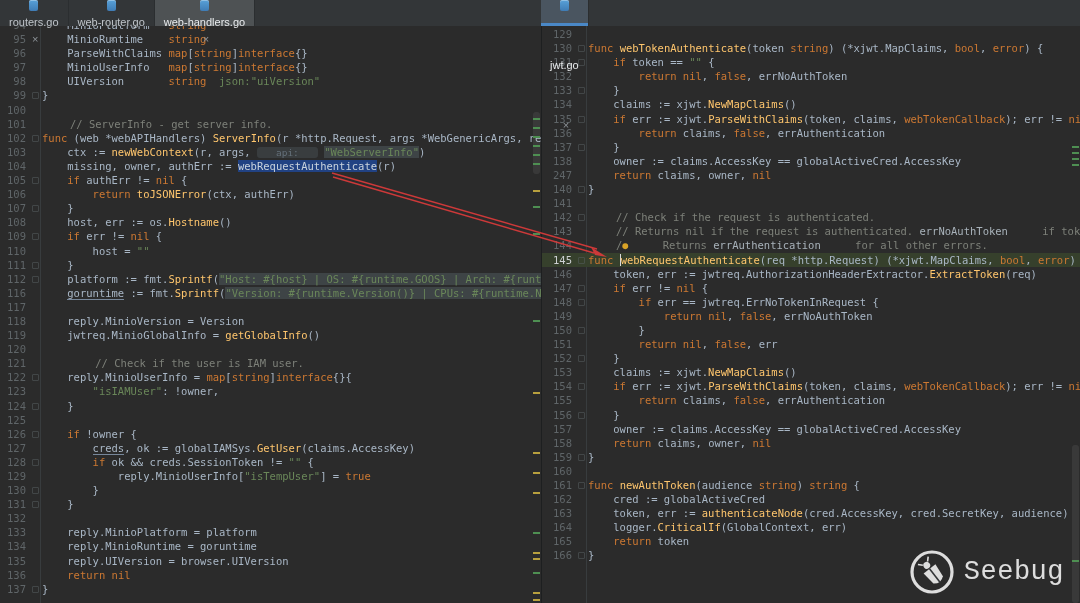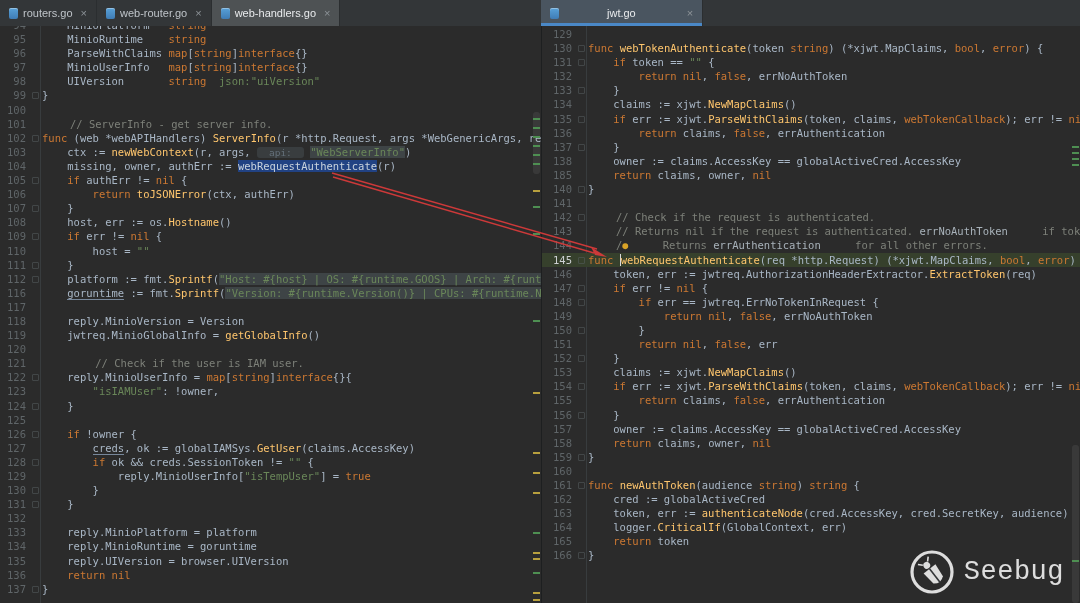--- a/index.html
+++ b/index.html
@@ -3,21 +3,21 @@
 <meta charset="utf-8">
 <style>
   html,body{margin:0;padding:0;background:#1f2123;}
   body{width:1080px;height:603px;overflow:hidden;font-family:"Liberation Sans",sans-serif;}
   .app{position:relative;width:1080px;height:603px;background:#2b2b2b;overflow:hidden;}
 
   
   .tabbar{position:absolute;top:0;height:26px;background:#333638;display:flex;align-items:stretch;z-index:20;}
   #tabbar-left{left:0;width:541px;border-right:1px solid #26282a;}
   #tabbar-right{left:541px;width:539px;}
-  .tab{display:flex;align-items:center;gap:5px;padding:0 9px;font-size:11px;color:#bfc4c9;cursor:default;border-right:1px solid #2b2e30;}
+  .tab{display:flex;align-items:center;gap:5px;padding:0 9px;font-size:11px;color:#bfc4c9;cursor:default;border-right:1px solid #2b2e30;flex-direction:column;}
   .tab.active{background:#4e5254;color:#e9ebed;}
   .tab.focus{box-shadow:inset 0 -3px 0 #4a88c7;background:#4a5560;gap:48px;}
   .tab .close{color:#8d9398;font-size:11px;margin-left:3px;}
   .goicon{width:9px;height:11px;border-radius:2px;background:linear-gradient(#58a1d8,#3f7cb5);box-shadow:inset 0 1px 0 rgba(255,255,255,.35);flex:0 0 auto;}
 
   
   .pane{position:absolute;top:26px;bottom:0;overflow:hidden;background:#2b2b2b;}
   #pane-left{left:0;width:541px;border-right:1px solid #1d1f20;}
   #pane-right{left:542px;width:538px;}
   .rows{position:absolute;left:0;right:0;}
@@ -37,21 +37,21 @@
   #pane-right .gutline{left:44px;}
 
   
   .tok-pln{color:#a9b7c6;}
   .tok-kw{color:#cc7832;}
   .tok-fn{color:#ffc66d;}
   .tok-str{color:#6a8759;}
   .tok-strf{color:#6a8759;background:#3e4446;}
   .tok-cmt{color:#7d8079;margin-left:28px;}
   .tok-cmtb{color:#a8b2ba;}
-  .tok-hint{color:#64707a;background:#393d3f;border-radius:3px;padding:0 12px;font-size:9.5px;}
+  .tok-hint{color:#64707a;background:#393d3f;border-radius:3px;padding:0 19px;font-size:9.5px;}
   .tok-sel{background:#214283;color:#c9d3dd;}
   .tok-und{color:#a9b7c6;border-bottom:1px solid #77879a;}
   .tok-cur{display:inline-block;width:0;border-left:1.5px solid #d8d8d8;height:12px;vertical-align:-2px;}
   .tok-bulb{color:#d9a327;font-size:10px;}
 
   
   .inspect{position:absolute;top:4px;display:flex;align-items:center;gap:7px;font-size:10px;color:#b4bac0;z-index:15;font-family:"Liberation Sans",sans-serif;}
   #inspect-left{right:14px;}
   #inspect-right{right:10px;}
   .insp-item{display:flex;align-items:center;gap:2px;}
@@ -159,21 +159,21 @@
         <div class="row"><span class="gut">129</span><span class="mark"></span><span class="code"></span></div>
         <div class="row"><span class="gut">130</span><span class="mark fold"></span><span class="code"><span class="tok-kw">func</span><span class="tok-pln"> </span><span class="tok-fn">webTokenAuthenticate</span><span class="tok-pln">(token </span><span class="tok-kw">string</span><span class="tok-pln">) (*xjwt.MapClaims, </span><span class="tok-kw">bool</span><span class="tok-pln">, </span><span class="tok-kw">error</span><span class="tok-pln">) {</span></span></div>
         <div class="row"><span class="gut">131</span><span class="mark fold"></span><span class="code"><span class="tok-pln">    </span><span class="tok-kw">if</span><span class="tok-pln"> token == </span><span class="tok-str">""</span><span class="tok-pln"> {</span></span></div>
         <div class="row"><span class="gut">132</span><span class="mark"></span><span class="code"><span class="tok-pln">        </span><span class="tok-kw">return</span><span class="tok-pln"> </span><span class="tok-kw">nil</span><span class="tok-pln">, </span><span class="tok-kw">false</span><span class="tok-pln">, errNoAuthToken</span></span></div>
         <div class="row"><span class="gut">133</span><span class="mark fold"></span><span class="code"><span class="tok-pln">    }</span></span></div>
         <div class="row"><span class="gut">134</span><span class="mark"></span><span class="code"><span class="tok-pln">    claims := xjwt.</span><span class="tok-fn">NewMapClaims</span><span class="tok-pln">()</span></span></div>
         <div class="row"><span class="gut">135</span><span class="mark fold"></span><span class="code"><span class="tok-pln">    </span><span class="tok-kw">if</span><span class="tok-pln"> err := xjwt.</span><span class="tok-fn">ParseWithClaims</span><span class="tok-pln">(token, claims, </span><span class="tok-kw">webTokenCallback</span><span class="tok-pln">); err != </span><span class="tok-kw">nil</span></span></div>
         <div class="row"><span class="gut">136</span><span class="mark"></span><span class="code"><span class="tok-pln">        </span><span class="tok-kw">return</span><span class="tok-pln"> claims, </span><span class="tok-kw">false</span><span class="tok-pln">, errAuthentication</span></span></div>
         <div class="row"><span class="gut">137</span><span class="mark fold"></span><span class="code"><span class="tok-pln">    }</span></span></div>
         <div class="row"><span class="gut">138</span><span class="mark"></span><span class="code"><span class="tok-pln">    owner := claims.AccessKey == globalActiveCred.AccessKey</span></span></div>
-        <div class="row"><span class="gut">185</span><span class="mark"></span><span class="code"><span class="tok-pln">    </span><span class="tok-kw">return</span><span class="tok-pln"> claims, owner, </span><span class="tok-kw">nil</span></span></div>
+        <div class="row"><span class="gut">247</span><span class="mark"></span><span class="code"><span class="tok-pln">    </span><span class="tok-kw">return</span><span class="tok-pln"> claims, owner, </span><span class="tok-kw">nil</span></span></div>
         <div class="row"><span class="gut">140</span><span class="mark fold"></span><span class="code"><span class="tok-pln">}</span></span></div>
         <div class="row"><span class="gut">141</span><span class="mark"></span><span class="code"></span></div>
         <div class="row"><span class="gut">142</span><span class="mark fold"></span><span class="code"><span class="tok-cmt">// Check if the request is authenticated.</span></span></div>
         <div class="row"><span class="gut">143</span><span class="mark"></span><span class="code"><span class="tok-cmt">// Returns nil if the request is authenticated. </span><span class="tok-cmtb">errNoAuthToken</span><span class="tok-cmt"> if token missing.</span></span></div>
         <div class="row"><span class="gut">144</span><span class="mark"></span><span class="code"><span class="tok-cmt">/</span><span class="tok-bulb">●</span><span class="tok-cmt"> Returns </span><span class="tok-cmtb">errAuthentication</span><span class="tok-cmt"> for all other errors.</span></span></div>
         <div class="row hl"><span class="gut cur">145</span><span class="mark fold"></span><span class="code"><span class="tok-kw">func</span><span class="tok-pln"> </span><span class="tok-cur"></span><span class="tok-fn">webRequestAuthenticate</span><span class="tok-pln">(req *http.Request) (*xjwt.MapClaims, </span><span class="tok-kw">bool</span><span class="tok-pln">, </span><span class="tok-kw">error</span><span class="tok-pln">) {</span></span></div>
         <div class="row"><span class="gut">146</span><span class="mark"></span><span class="code"><span class="tok-pln">    token, err := jwtreq.AuthorizationHeaderExtractor.</span><span class="tok-fn">ExtractToken</span><span class="tok-pln">(req)</span></span></div>
         <div class="row"><span class="gut">147</span><span class="mark fold"></span><span class="code"><span class="tok-pln">    </span><span class="tok-kw">if</span><span class="tok-pln"> err != </span><span class="tok-kw">nil</span><span class="tok-pln"> {</span></span></div>
         <div class="row"><span class="gut">148</span><span class="mark fold"></span><span class="code"><span class="tok-pln">        </span><span class="tok-kw">if</span><span class="tok-pln"> err == jwtreq.ErrNoTokenInRequest {</span></span></div>
         <div class="row"><span class="gut">149</span><span class="mark"></span><span class="code"><span class="tok-pln">            </span><span class="tok-kw">return</span><span class="tok-pln"> </span><span class="tok-kw">nil</span><span class="tok-pln">, </span><span class="tok-kw">false</span><span class="tok-pln">, errNoAuthToken</span></span></div>

